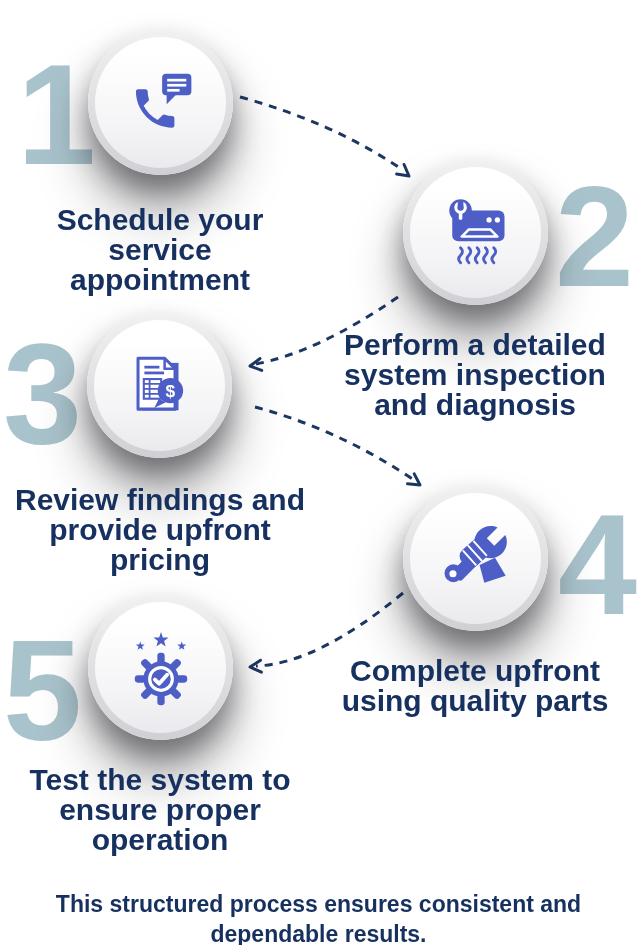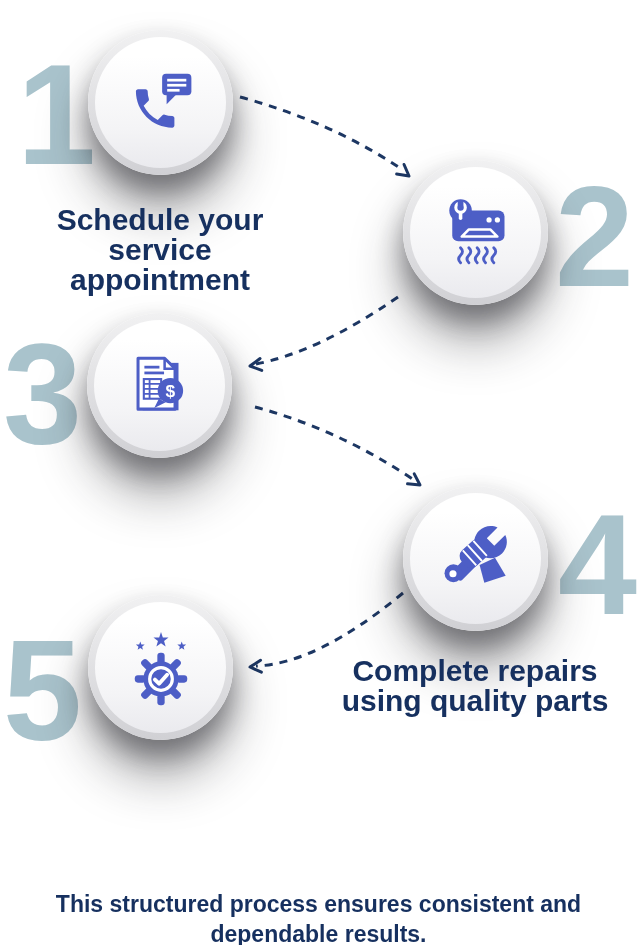--- a/index.html
+++ b/index.html
@@ -96,59 +96,64 @@
           <rect x="17.5" y="13.5" width="3" height="7.5" rx="1.5" fill="#ffffff"></rect>
           <path d="M19,44.5 q3.2,3 0,6.2 q-3.2,3.2 0,6.4" fill="none" stroke="currentColor" stroke-width="2.4" stroke-linecap="round"></path>
           <path d="M26,44.5 q3.2,3 0,6.2 q-3.2,3.2 0,6.4" fill="none" stroke="currentColor" stroke-width="2.4" stroke-linecap="round"></path>
           <path d="M33,44.5 q3.2,3 0,6.2 q-3.2,3.2 0,6.4" fill="none" stroke="currentColor" stroke-width="2.4" stroke-linecap="round"></path>
           <path d="M40,44.5 q3.2,3 0,6.2 q-3.2,3.2 0,6.4" fill="none" stroke="currentColor" stroke-width="2.4" stroke-linecap="round"></path>
           <path d="M47,44.5 q3.2,3 0,6.2 q-3.2,3.2 0,6.4" fill="none" stroke="currentColor" stroke-width="2.4" stroke-linecap="round"></path>
         </svg>
       </span>
     </div>
   </div>
+  <div id="t2" class="step-label">Perform a detailed
+system inspection
+and diagnosis</div>
 
   <div id="n3" class="big-num">3</div>
   <div id="c3" class="circle">
     <div class="circle-inner">
       <span class="step-icon">
         <svg width="74" height="74" viewBox="0 0 64 64">
           <rect x="17" y="12" width="31" height="41" fill="currentColor"></rect>
           <path d="M13,8 L36,8 L45,17 L45,52 L13,52 Z" fill="#ffffff" stroke="currentColor" stroke-width="2.6" stroke-linejoin="round"></path>
           <path d="M36,8 L36,17 L45,17" fill="none" stroke="currentColor" stroke-width="2.2"></path>
           <rect x="18.5" y="14.5" width="13" height="2.4" fill="currentColor"></rect>
           <rect x="18.5" y="19.5" width="17" height="2.4" fill="currentColor"></rect>
           <rect x="18" y="26" width="15" height="17" fill="none" stroke="currentColor" stroke-width="1.8"></rect>
           <path d="M18,30.2 H33 M18,34.5 H33 M18,38.8 H33 M23,26 V43" stroke="currentColor" stroke-width="1.6"></path>
           <circle cx="41" cy="36" r="11" fill="currentColor"></circle>
           <polygon points="31,43 27,51 37,46" fill="currentColor"></polygon>
           <text x="41" y="41.5" text-anchor="middle" font-size="15" font-weight="700" fill="#ffffff" font-family="Liberation Sans, sans-serif">$</text>
         </svg>
       </span>
     </div>
   </div>
+  <div id="t3" class="step-label">Review findings and
+provide upfront pricing</div>
 
   <div id="n4" class="big-num">4</div>
   <div id="c4" class="circle">
     <div class="circle-inner">
       <span class="step-icon">
         <svg width="76" height="76" viewBox="0 0 64 64">
           <path fill="currentColor" transform="translate(60,2) scale(-2.1,2.1)" d="M22.7 19l-9.1-9.1c.9-2.3.4-5-1.5-6.9-2-2-5-2.4-7.4-1.3L9 6 6 9 1.6 4.7C.4 7.1.9 10.1 2.9 12.1c1.9 1.9 4.6 2.4 6.9 1.5l9.1 9.1c.4.4 1 .4 1.4 0l2.3-2.3c.5-.4.5-1.1.1-1.4z"></path>
           <polygon points="35,37 48,31 57,46 39,52" fill="currentColor"></polygon>
           <g transform="translate(31,27) rotate(-42)">
             <rect x="-13" y="-9" width="25" height="18" rx="7" fill="currentColor"></rect>
             <path d="M-6,-8.5 V8.5 M0,-9 V9 M6,-8.5 V8.5" stroke="#ffffff" stroke-width="1.6"></path>
           </g>
           <circle cx="13" cy="44" r="7.5" fill="currentColor"></circle>
           <circle cx="12.6" cy="44.4" r="3" fill="#ffffff"></circle>
         </svg>
       </span>
     </div>
   </div>
-  <div id="t4" class="step-label">Complete repairs
+  <div id="t4" class="step-label">Complete upfront
 using quality parts</div>
 
   <div id="n5" class="big-num">5</div>
   <div id="c5" class="circle">
     <div class="circle-inner">
       <span class="step-icon">
         <svg width="78" height="78" viewBox="0 0 64 64">
           <polygon fill="currentColor" points="32,2.5 33.5,6.9 38.2,7.0 34.5,9.8 35.8,14.3 32,11.6 28.2,14.3 29.5,9.8 25.8,7.0 30.5,6.9"></polygon>
           <polygon fill="currentColor" points="15,10.2 15.9,12.8 18.6,12.8 16.5,14.5 17.2,17.1 15,15.5 12.8,17.1 13.5,14.5 11.4,12.8 14.1,12.8"></polygon>
           <polygon fill="currentColor" points="49,10.2 49.9,12.8 52.6,12.8 50.5,14.5 51.2,17.1 49,15.5 46.8,17.1 47.5,14.5 45.4,12.8 48.1,12.8"></polygon>
@@ -162,17 +167,20 @@
             <rect x="29" y="19.5" width="6" height="9" rx="2.5" transform="rotate(270 32 41)"></rect>
             <rect x="29" y="19.5" width="6" height="9" rx="2.5" transform="rotate(315 32 41)"></rect>
             <circle cx="32" cy="41" r="14.5"></circle>
           </g>
           <circle cx="32" cy="41" r="9.3" fill="none" stroke="#ffffff" stroke-width="2.6"></circle>
           <path d="M27,41.5 l3.4,3.4 6.6,-7.4" fill="none" stroke="#ffffff" stroke-width="3.2" stroke-linecap="round" stroke-linejoin="round"></path>
         </svg>
       </span>
     </div>
   </div>
+  <div id="t5" class="step-label">Test the system to
+ensure proper
+operation</div>
 
   <div class="footer-text">This structured process ensures consistent and
 dependable results.</div>
 
 </div>
 
 </body></html>

